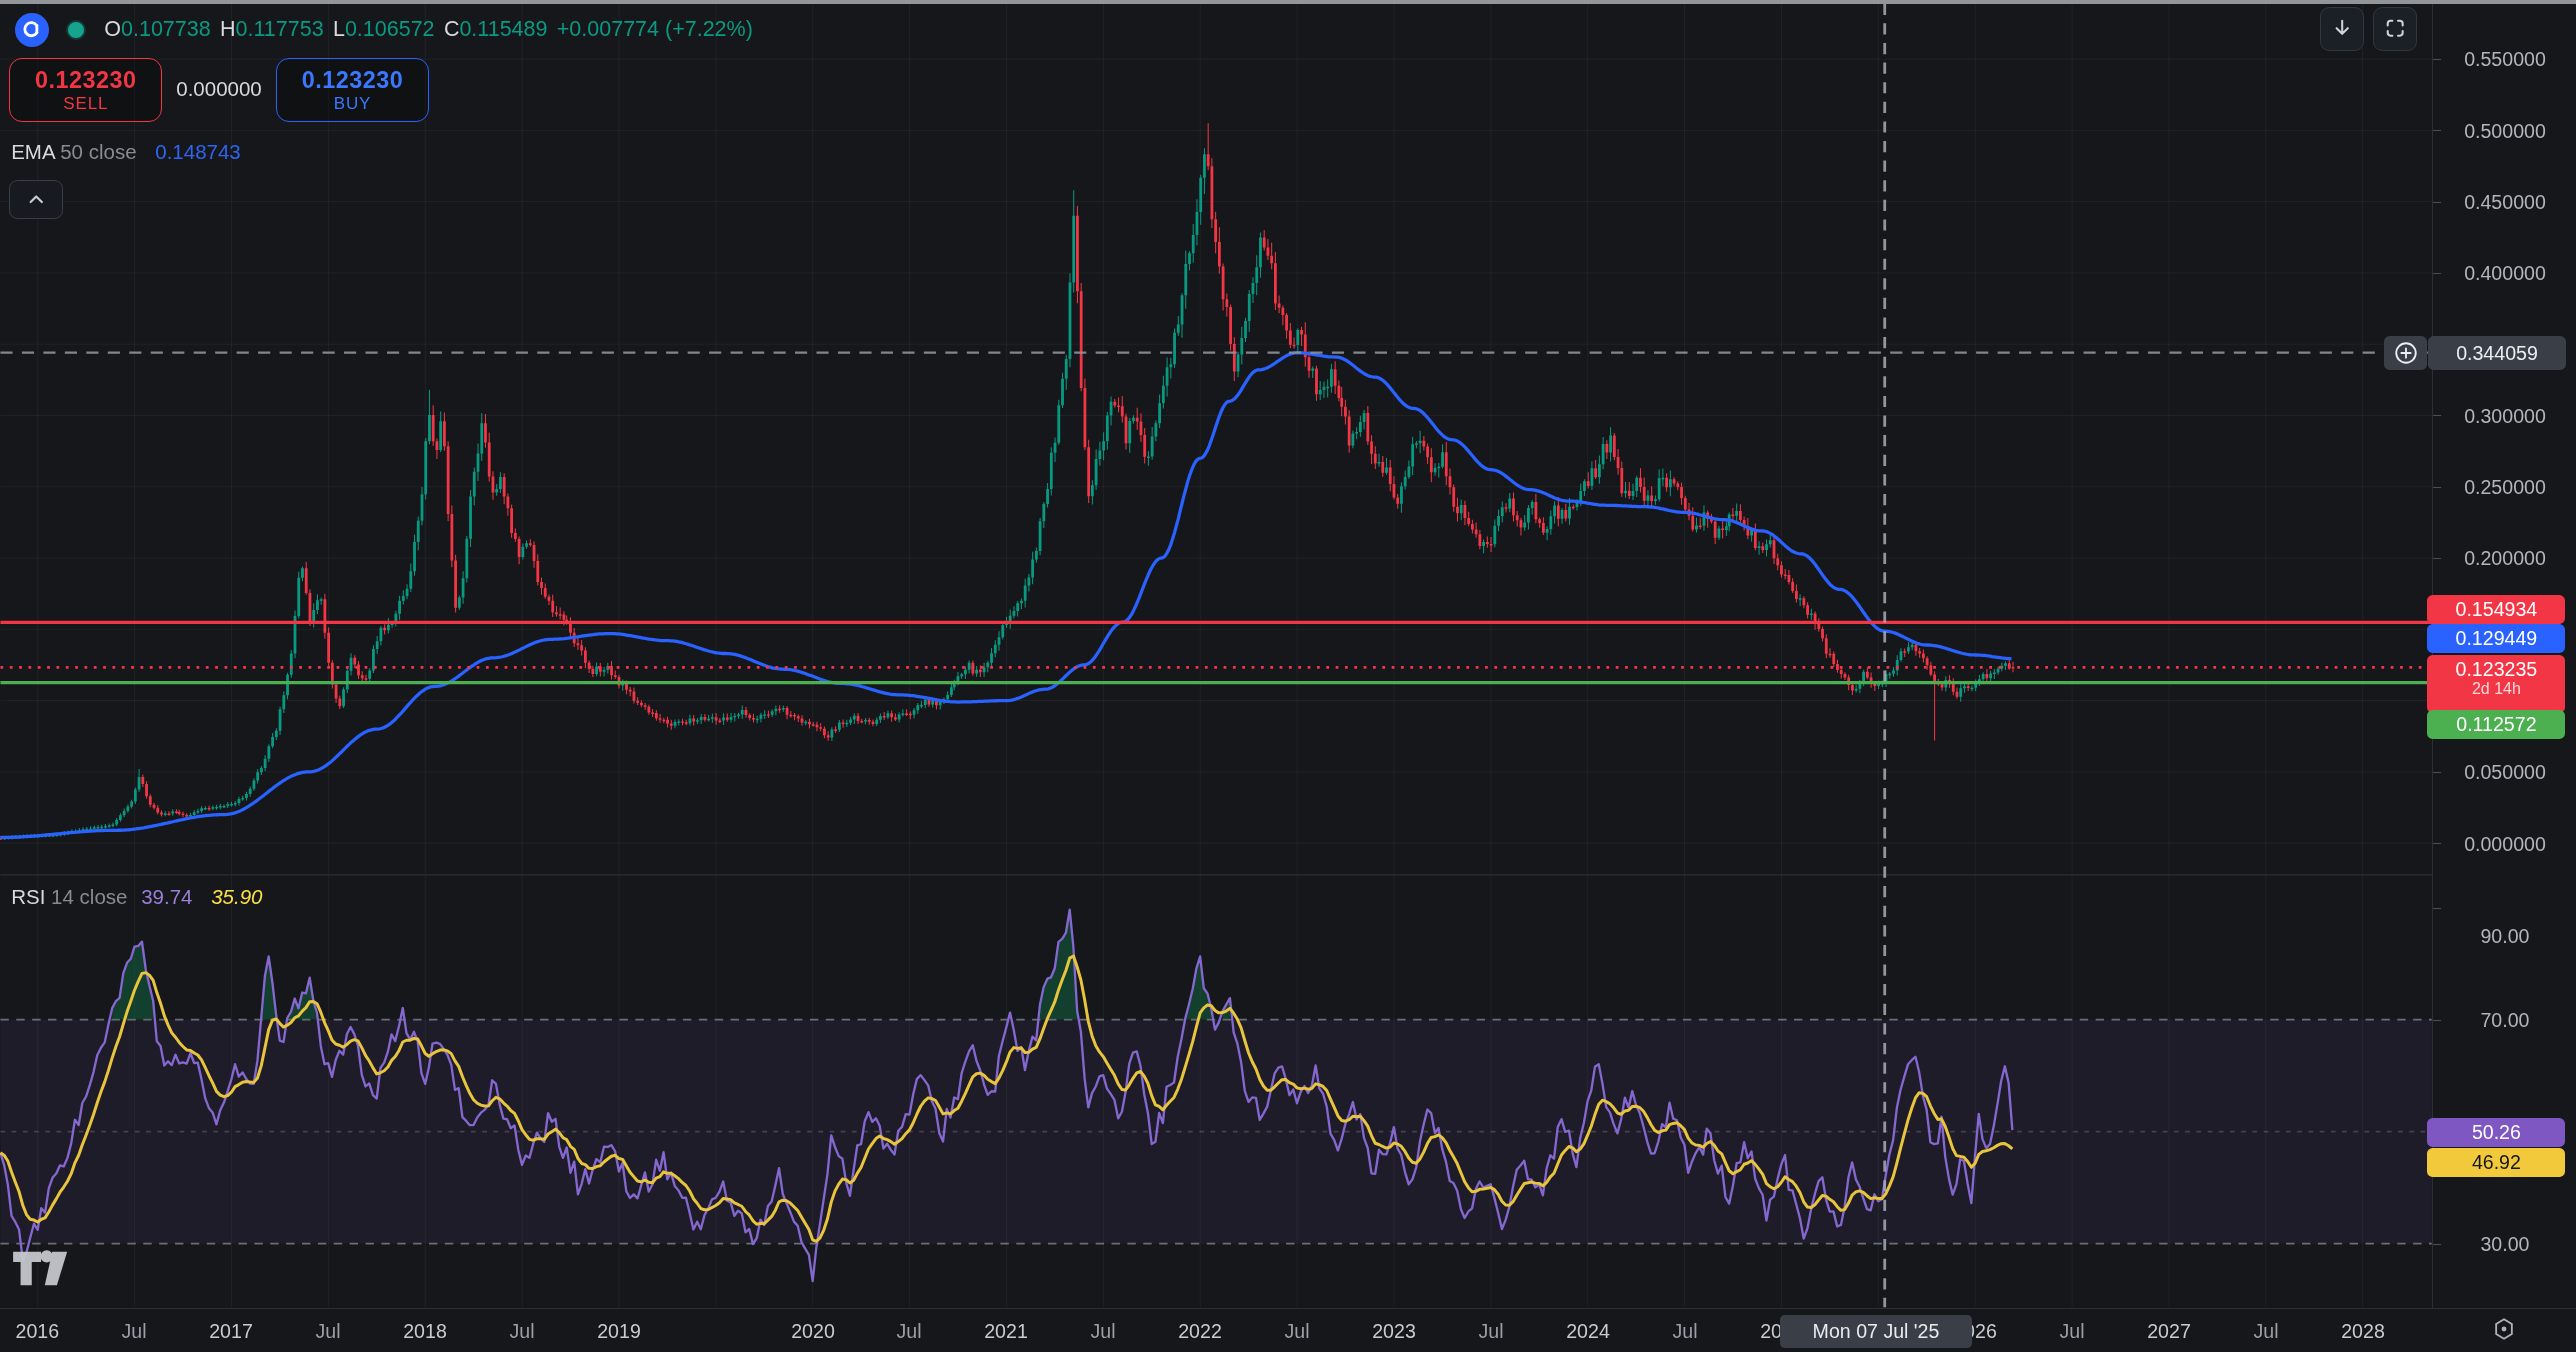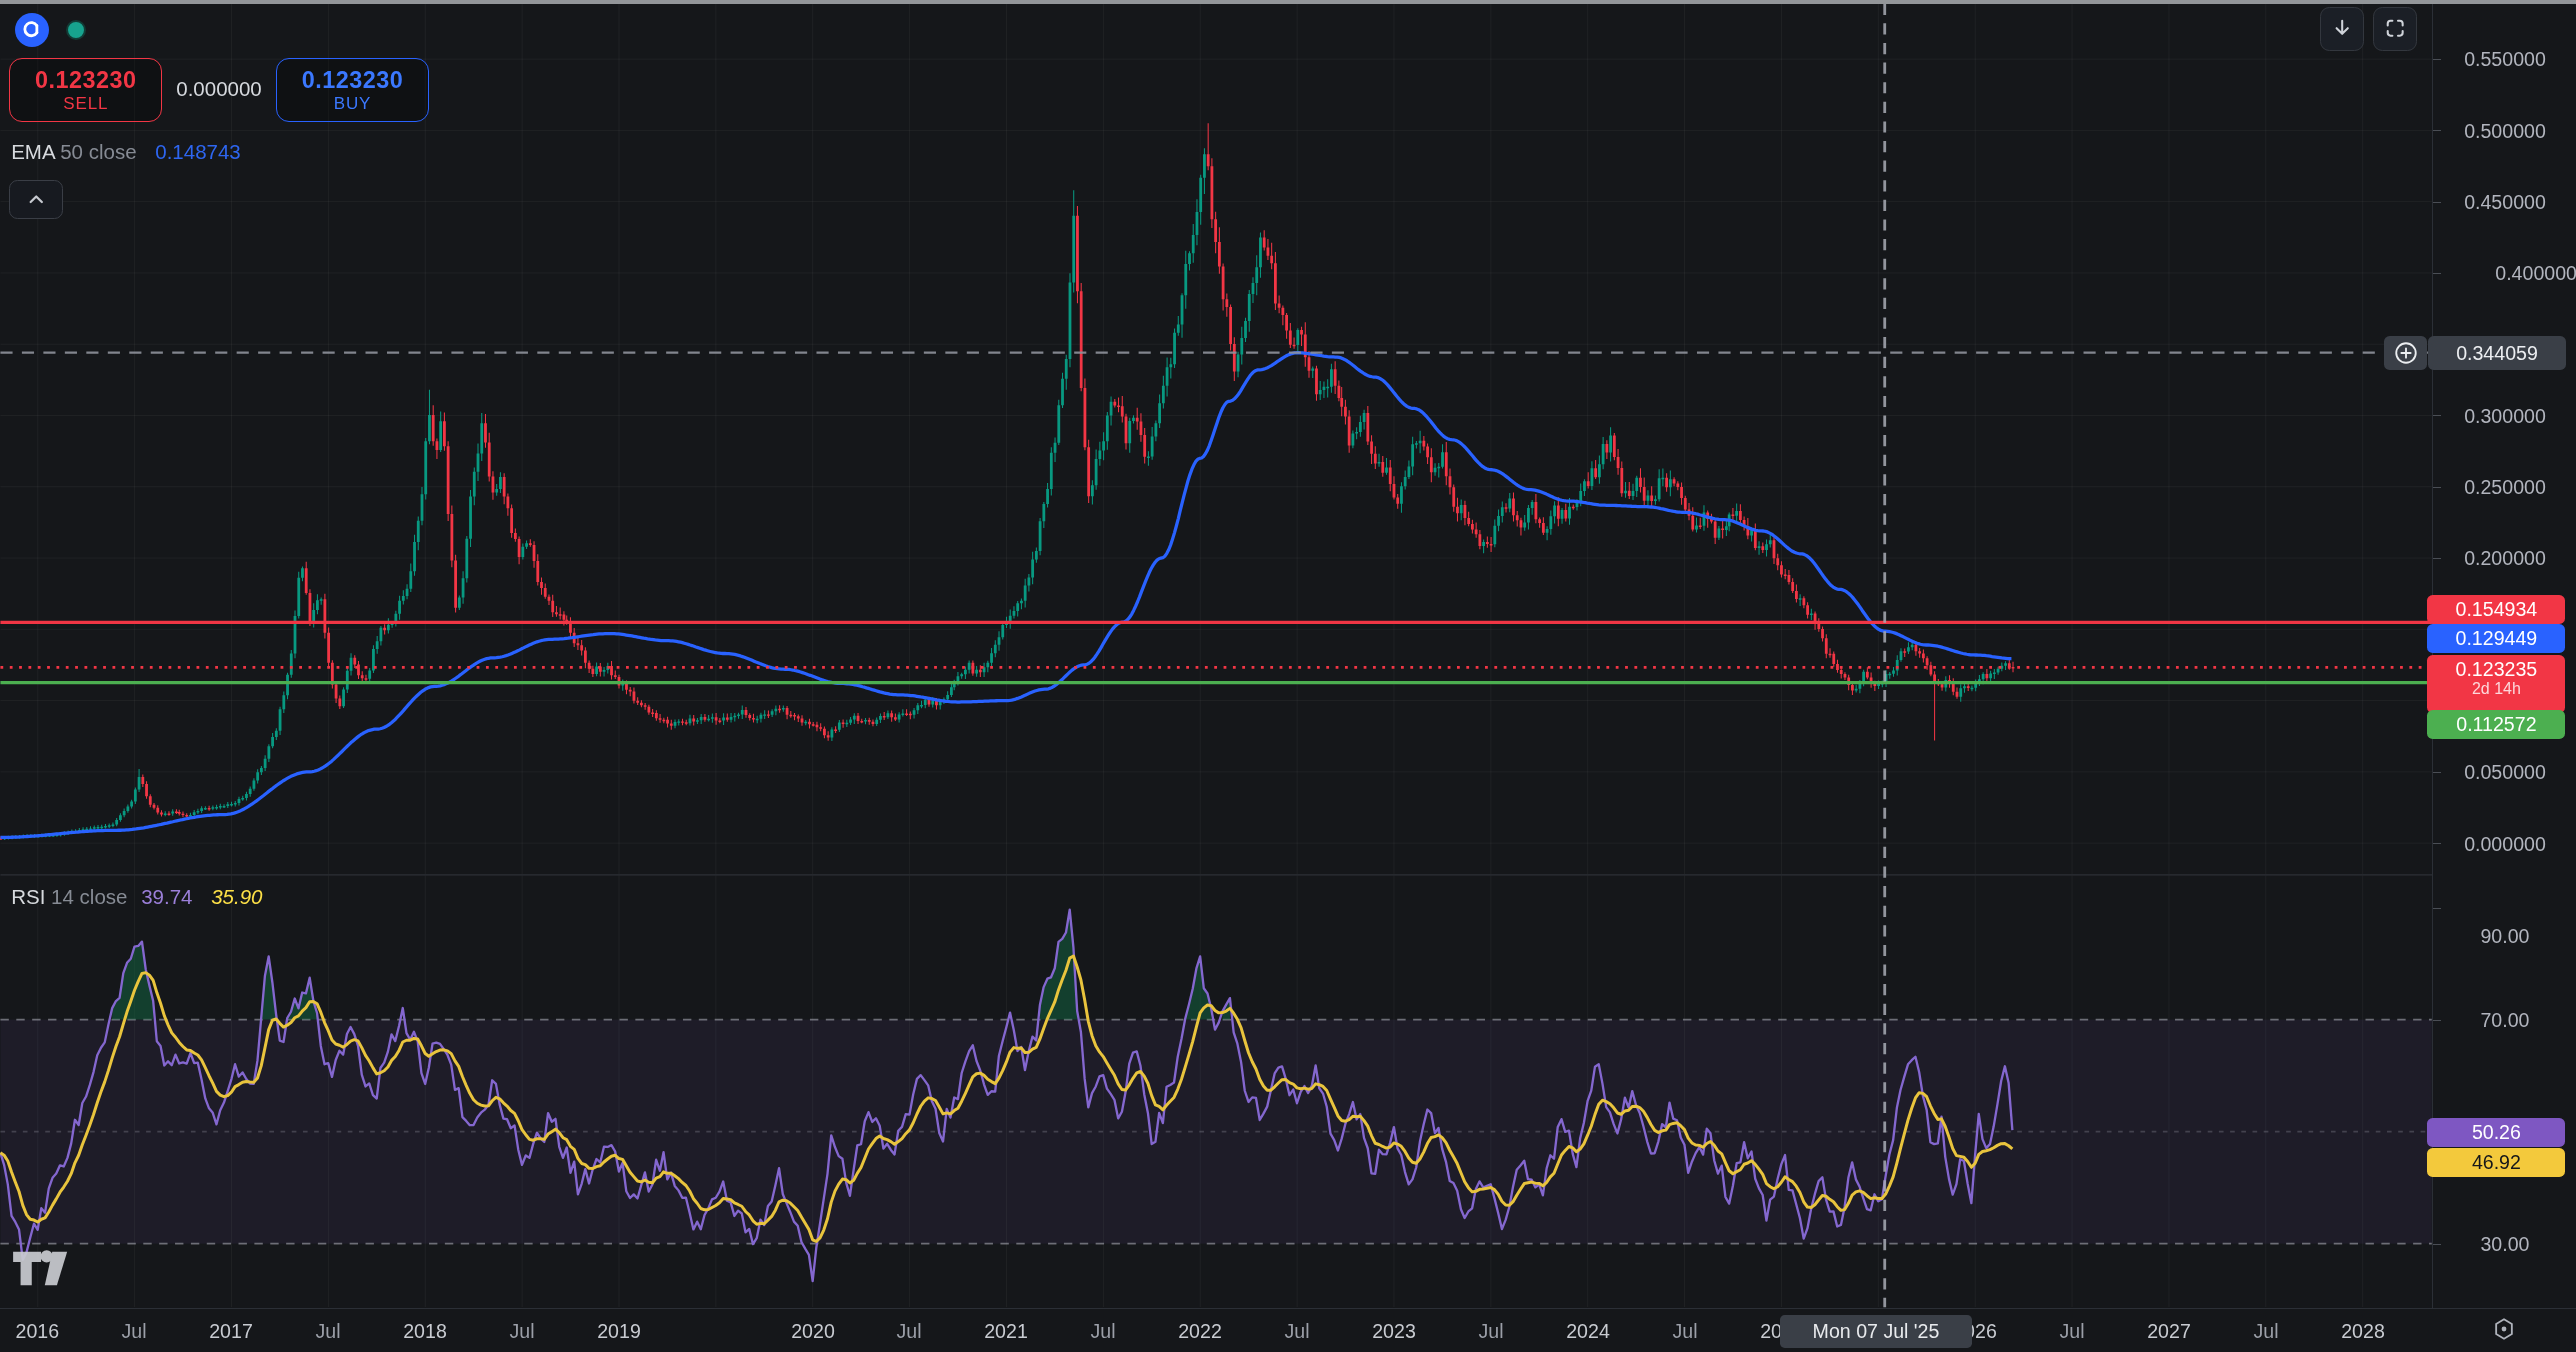--- a/index.html
+++ b/index.html
@@ -127,20 +127,23 @@
   <div id="top-strip"></div>
 
   <div id="header">
     <div id="sym-icon">
       <svg width="22.4" height="22.4" viewBox="0 0 24 24">
         <path d="M17 8.2 A7 7 0 1 0 17 15.8" fill="none" stroke="#fff" stroke-width="3" stroke-linecap="round"></path>
         <path d="M17 8.2 L17 15.8" stroke="#fff" stroke-width="3" stroke-linecap="round"></path>
       </svg>
     </div>
     <span id="status-dot"></span>
+    <span class="ohlc">
+      <span class="lbl">O</span><span class="val">0.107738</span><span class="lbl">H</span><span class="val">0.117753</span><span class="lbl">L</span><span class="val">0.106572</span><span class="lbl">C</span><span class="val">0.115489</span><span class="val">+0.007774 (+7.22%)</span>
+    </span>
   </div>
 
   <div id="sell-btn" class="trade-btn">
     <span class="trade-price">0.123230</span>
     <span class="trade-word">SELL</span>
   </div>
   <div id="spread">0.000000</div>
   <div id="buy-btn" class="trade-btn">
     <span class="trade-price">0.123230</span>
     <span class="trade-word">BUY</span>
@@ -176,21 +179,21 @@
   </div>
   <div id="ratio-pill">Ratio</div>
 
   <div id="price-axis">
       <div class="axis-label" style="top: 42px;">0.550000</div>
       <div class="axis-tick" style="top: 55px;"></div>
       <div class="axis-label" style="top: 114px;">0.500000</div>
       <div class="axis-tick" style="top: 126px;"></div>
       <div class="axis-label" style="top: 185px;">0.450000</div>
       <div class="axis-tick" style="top: 198px;"></div>
-      <div class="axis-label" style="top: 256px; text-align: right;">0.400000</div>
+      <div class="axis-label" style="top: 256px;">0.400000</div>
       <div class="axis-tick" style="top: 269px;"></div>
       <div class="axis-label" style="top: 399px;">0.300000</div>
       <div class="axis-tick" style="top: 411px;"></div>
       <div class="axis-label" style="top: 470px;">0.250000</div>
       <div class="axis-tick" style="top: 483px;"></div>
       <div class="axis-label" style="top: 541px;">0.200000</div>
       <div class="axis-tick" style="top: 554px;"></div>
       <div class="axis-label" style="top: 755px;">0.050000</div>
       <div class="axis-tick" style="top: 768px;"></div>
       <div class="axis-label" style="top: 827px;">0.000000</div>

